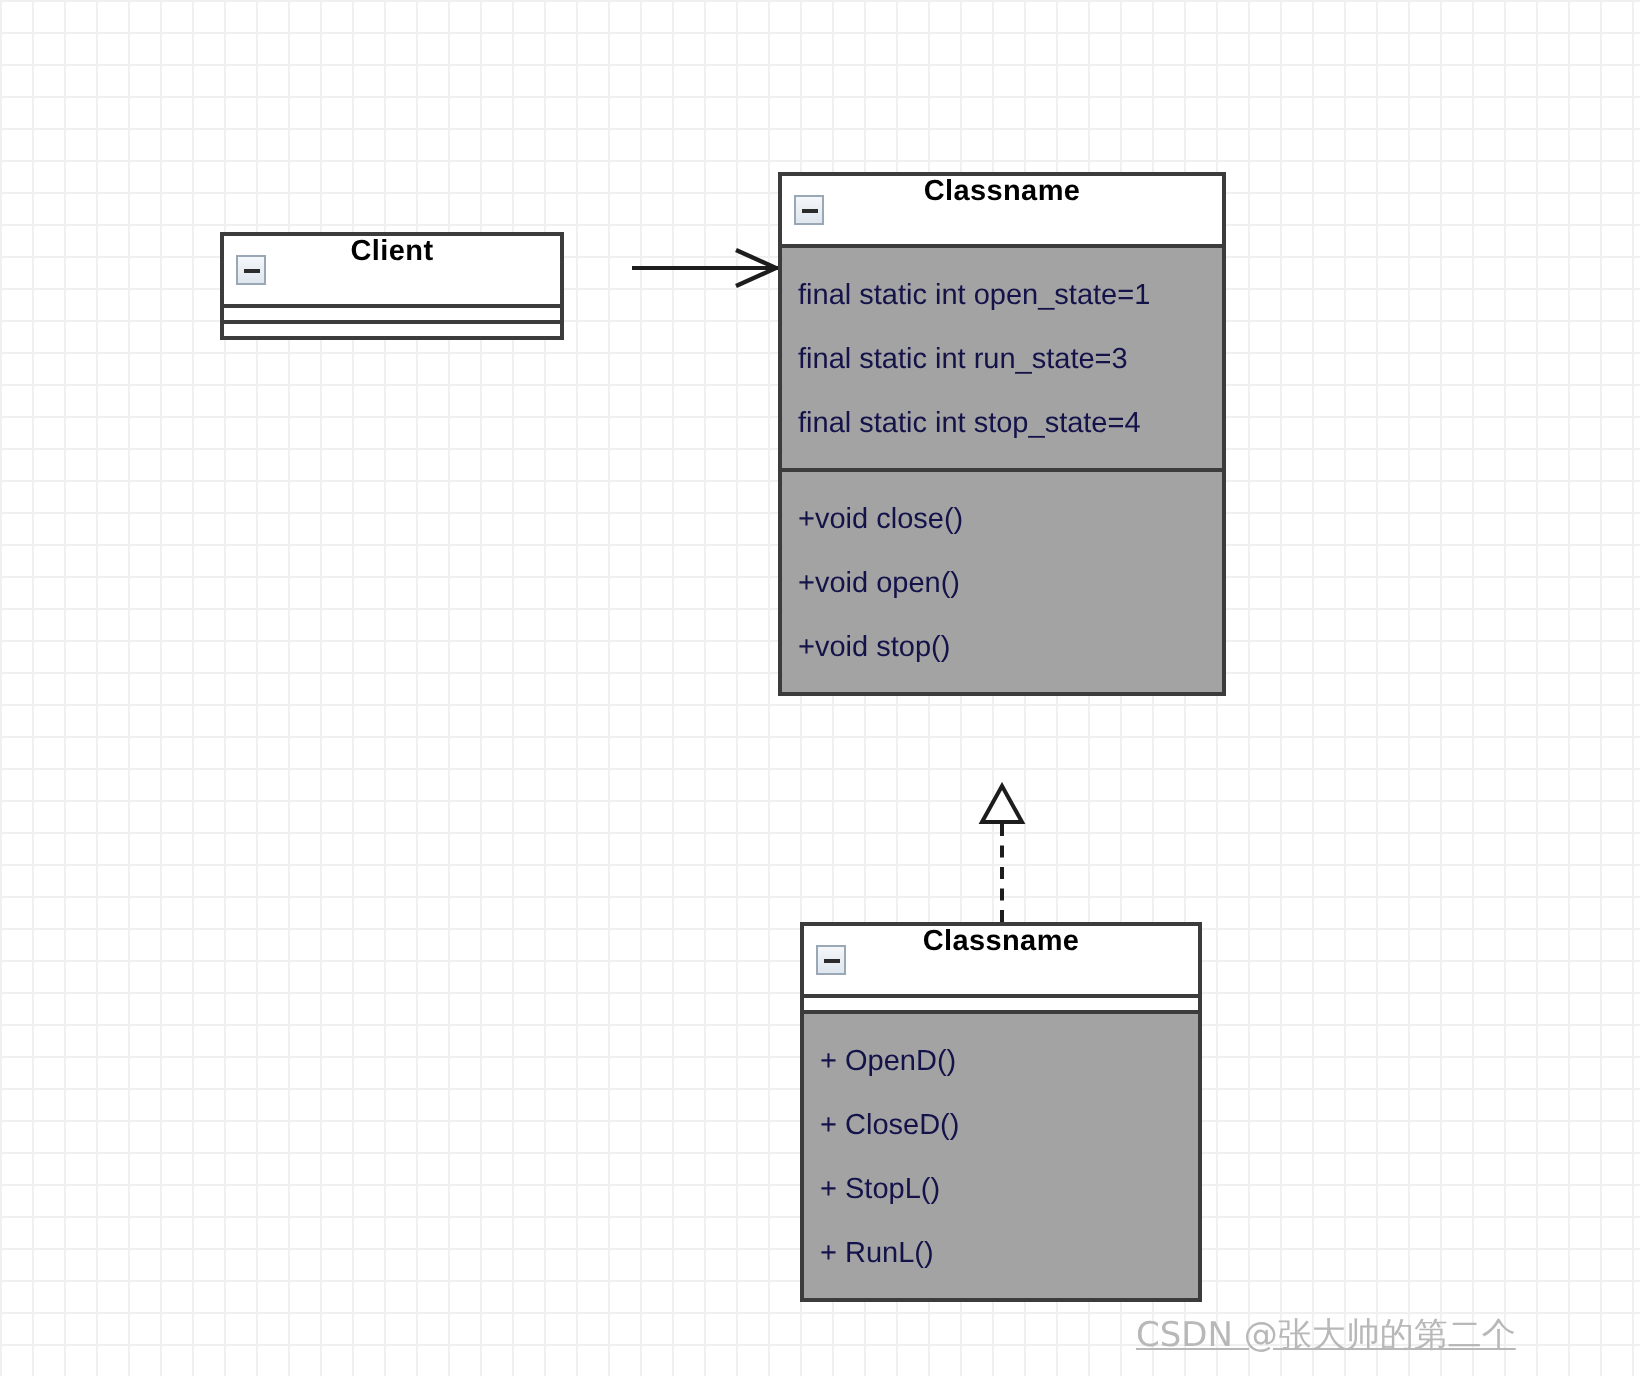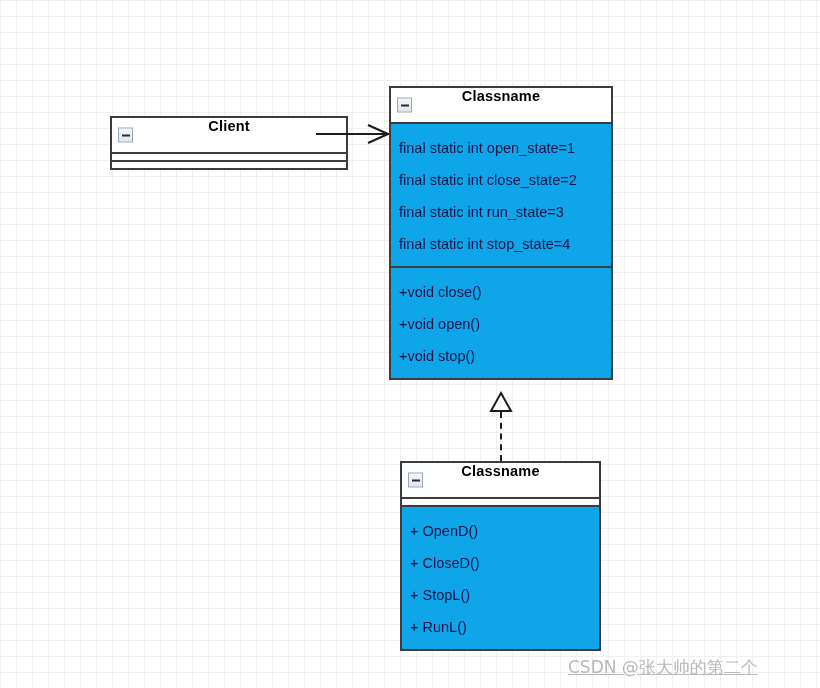--- a/index.html
+++ b/index.html
@@ -74,32 +74,32 @@
     height: 0;
     border-top: 2px solid #3c3c3c;
   }
   .uml-compartment-empty {
     height: 6px;
     background: #ffffff;
   }
   .uml-compartment {
     box-sizing: border-box;
     padding: 8px 0 6px 0;
-    background: #0ea5e9;
+    background: #a3a3a3;
   }
   .uml-row {
     font-size: 14.5px;
     color: #13134a;
     padding: 0 0 0 8px;
     line-height: 32px;
     white-space: nowrap;
   }
 
   
-  #client-box  { left: 110px;  top: 116px; width: 238px; }
+  #client-box  { left: 110px;  top: 116px; width: 172px; }
   #top-class   { left: 389px;  top: 86px;  width: 224px; }
   #bottom-class{ left: 400px;  top: 461px; width: 201px; }
 
   
   .connector { position: absolute; }
   #assoc-line {
     left: 316px;
     top: 133px;
     width: 73px;
     height: 2px;
@@ -159,21 +159,20 @@
   </svg>
 
   <div class="uml-box" id="top-class">
     <div class="uml-title">
       <span class="collapse-icon"></span>
       <span class="uml-title-text">Classname</span>
     </div>
     <div class="uml-sep"></div>
     <div class="uml-compartment">
       <div class="uml-row">final static int open_state=1</div>
-      <div class="uml-row">final static int close_state=2</div>
       <div class="uml-row">final static int run_state=3</div>
       <div class="uml-row">final static int stop_state=4</div>
     </div>
     <div class="uml-sep"></div>
     <div class="uml-compartment">
       <div class="uml-row">+void close()</div>
       <div class="uml-row">+void open()</div>
       <div class="uml-row">+void stop()</div>
     </div>
   </div>

